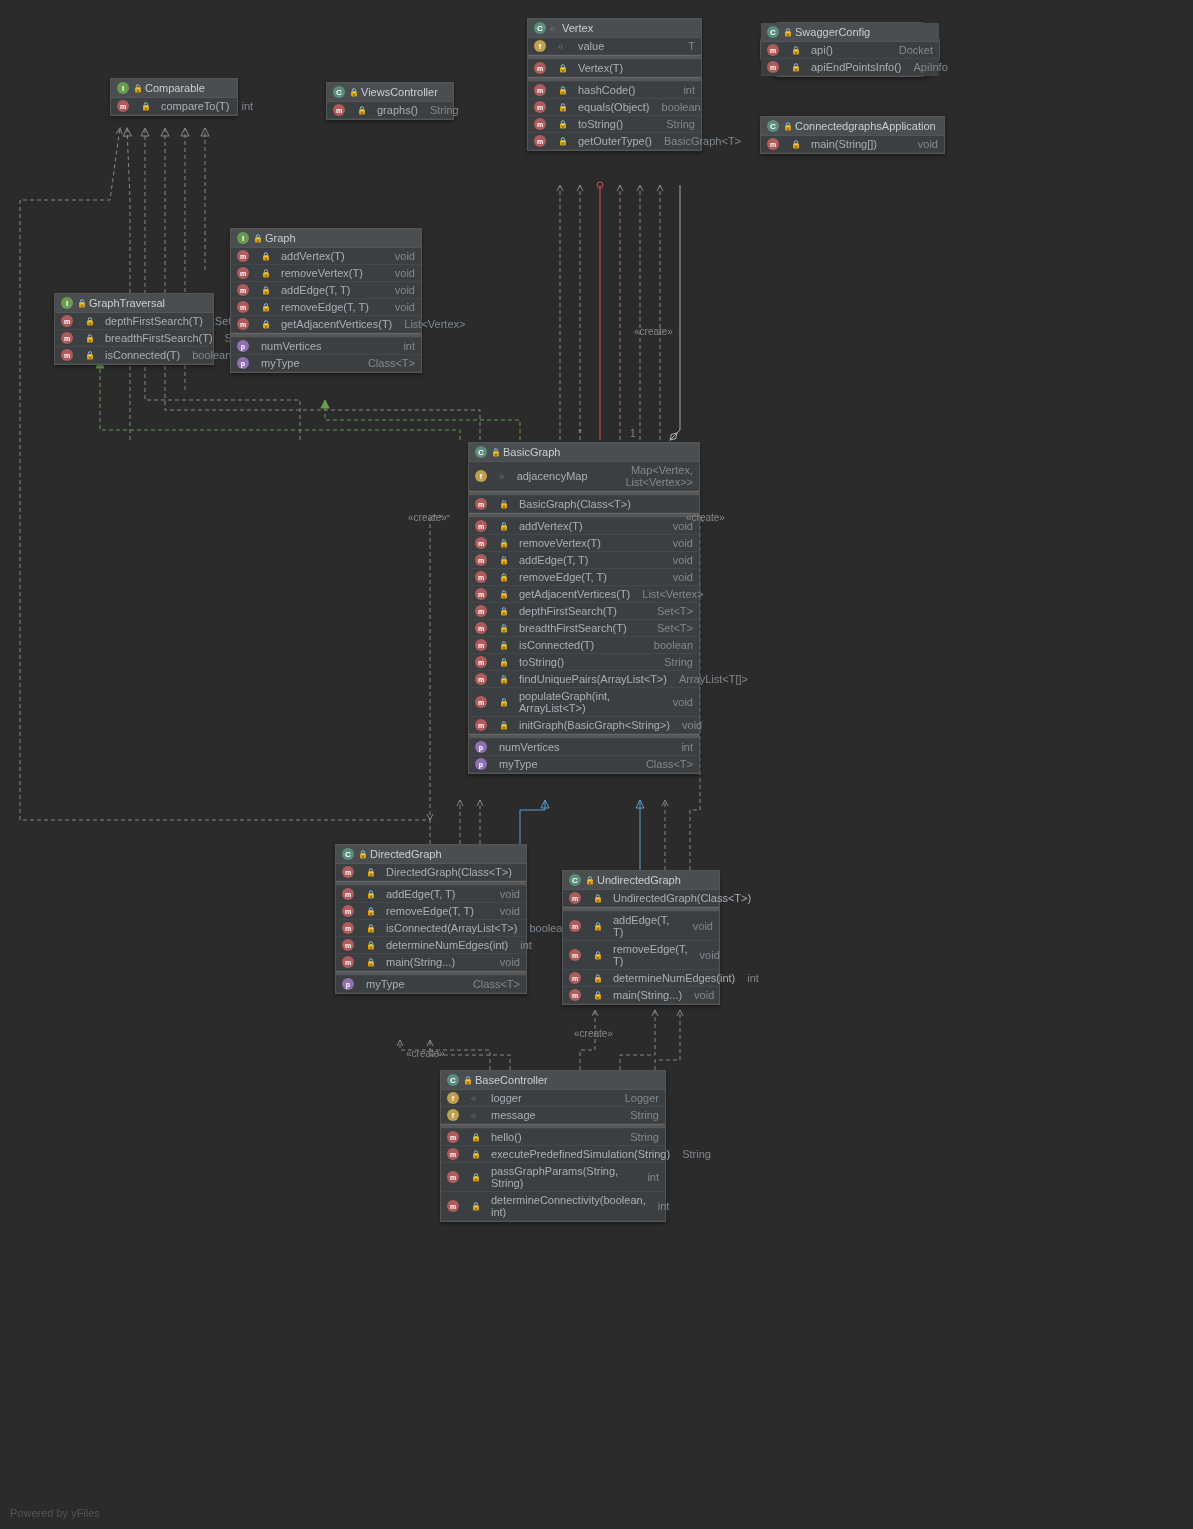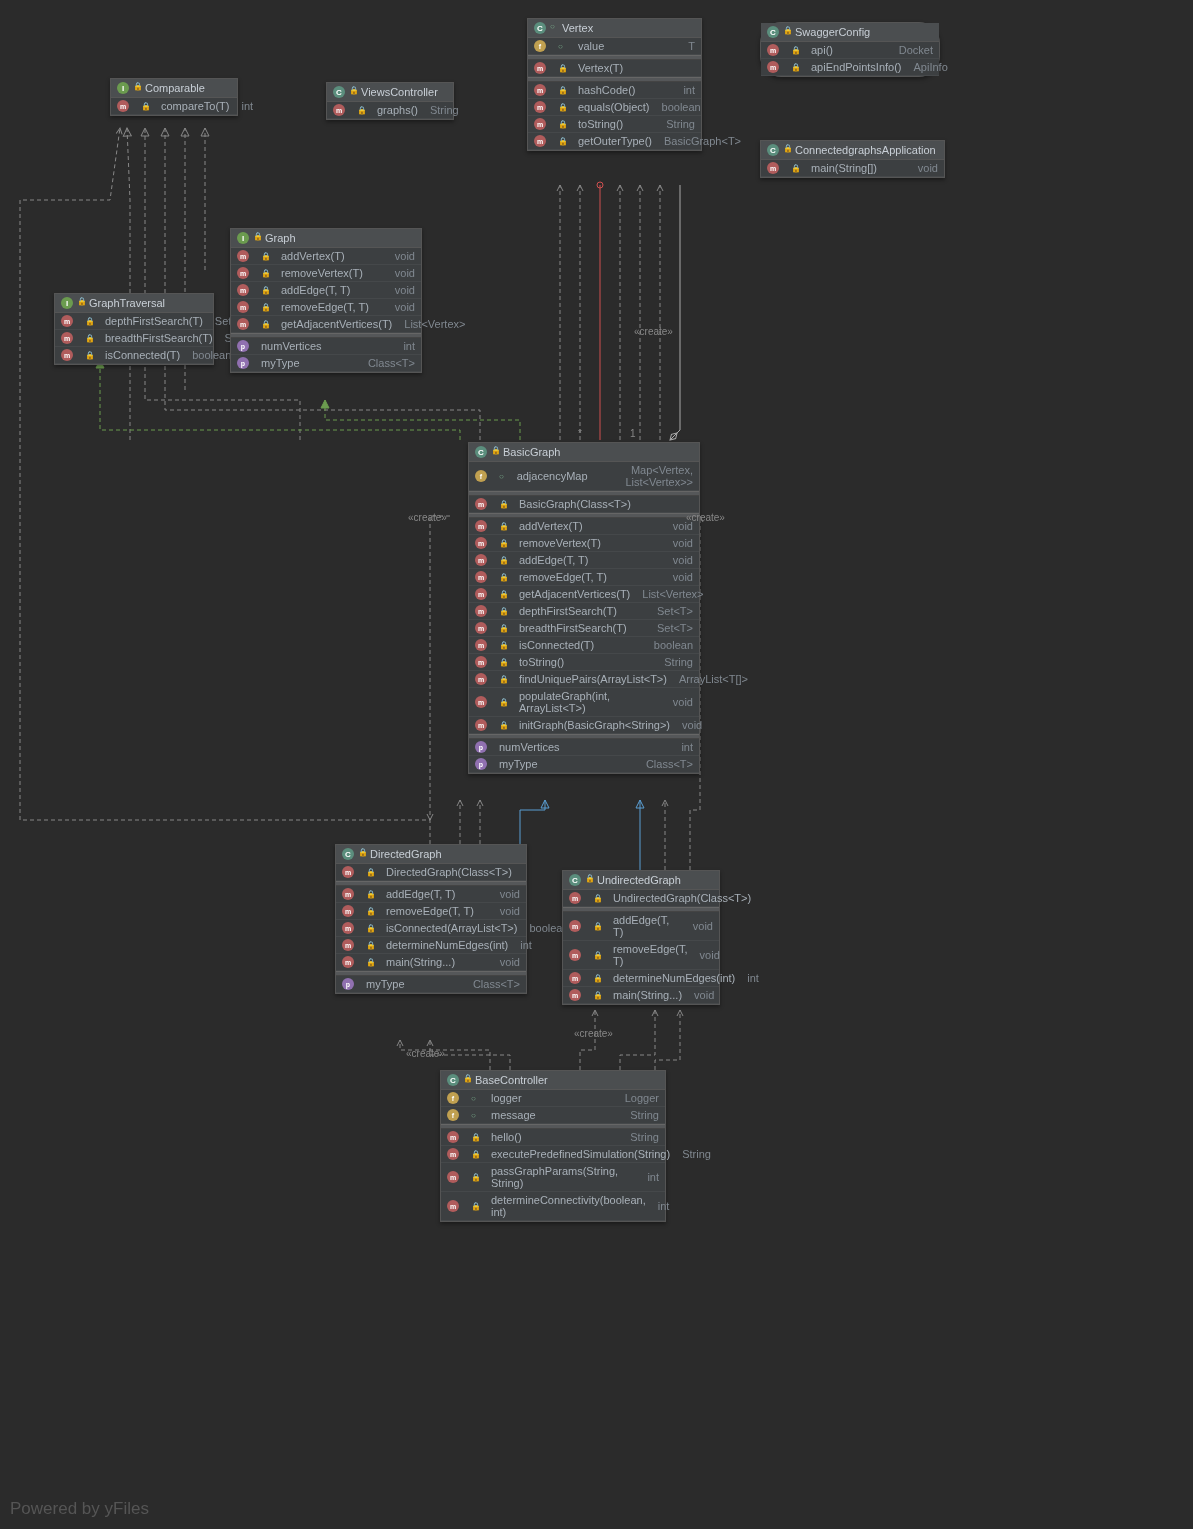--- a/index.html
+++ b/index.html
@@ -17,20 +17,21 @@
   .class-box {
     position: absolute;
     background: #3c3f41;
     border: 1px solid #555;
     box-shadow: 0 2px 4px rgba(0,0,0,0.4);
   }
   .class-header {
     background: #4b4e50;
     padding: 3px 6px;
     display: flex;
+    align-items: center;
     gap: 4px;
     border-bottom: 1px solid #555;
   }
   .class-name {
     color: #c8cfd6;
     font-weight: normal;
   }
   .section-divider {
     height: 5px;
     background: #555759;
@@ -89,21 +90,21 @@
     display: inline-block;
     color: #7a8;
     font-size: 8px;
   }
   .open-lock::before { content: "○"; font-size: 8px; }
   .footer {
     position: absolute;
     bottom: 10px;
     left: 10px;
     color: #555;
-    font-size: 17px;
+    font-size: 11px;
   }
   svg.connectors {
     position: absolute;
     top: 0;
     left: 0;
     width: 1193px;
     height: 1529px;
     pointer-events: none;
   }
   .stereotype {
@@ -263,21 +264,21 @@
       </div>
       <div class="member-row">
         <span class="icon icon-method"></span>
         <span class="lock"></span>
         <span class="member-name">apiEndPointsInfo()</span>
         <span class="member-type">ApiInfo</span>
       </div>
     </div>
 </div>
 
-<div class="class-box" style="left:760px; top:116px; width:185px;margin-top:24px;">
+<div class="class-box" style="left:760px; top:116px; width:185px;">
   <div class="class-header">
     <span class="icon icon-class"></span>
     <span class="lock"></span>
     <span class="class-name">ConnectedgraphsApplication</span>
   </div>
   <div class="member-row">
     <span class="icon icon-method"></span>
     <span class="lock"></span>
     <span class="member-name">main(String[])</span>
     <span class="member-type">void</span>

